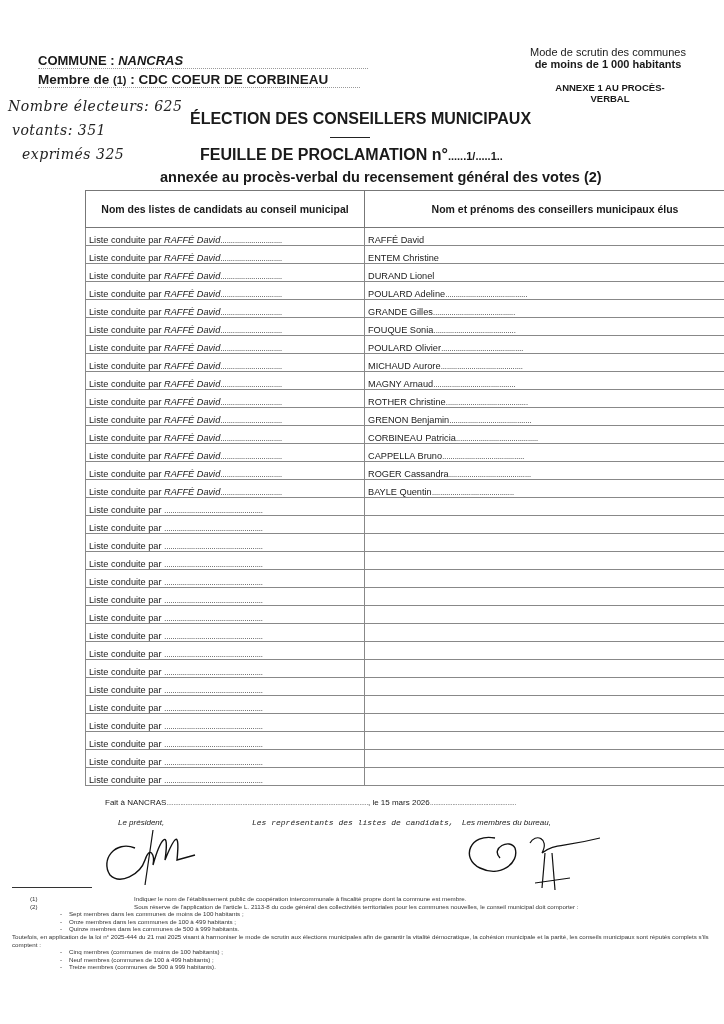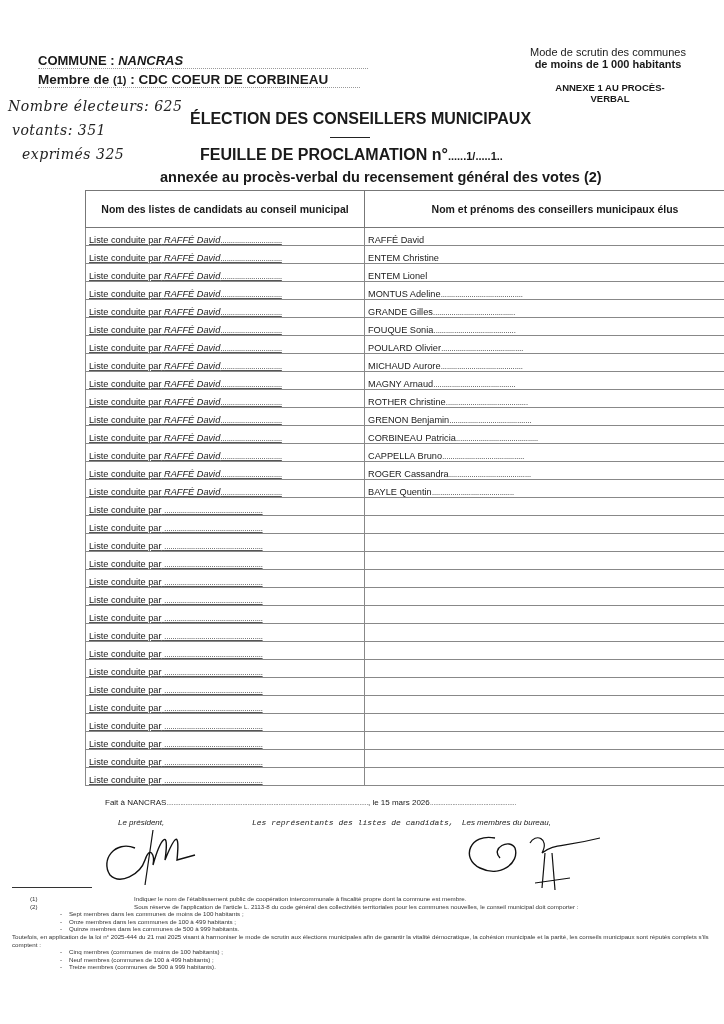--- a/index.html
+++ b/index.html
@@ -14,21 +14,21 @@
   .annexe { left:540px; top:82px; width:140px; text-align:center; font-size:9.5px; font-weight:bold; line-height:11px; }
   .hand { font-family:"DejaVu Serif", serif; font-style:italic; color:#222; font-size:14px; letter-spacing:0.5px; }
   .h1 { left:190px; top:110px; font-size:16px; font-weight:bold; }
   .rule { left:330px; top:137px; width:40px; border-top:1.5px solid #222; }
   .h2 { left:200px; top:146px; font-size:16px; font-weight:bold; }
   .h2 span.small { font-size:11px; font-weight:bold; }
   .h3 { left:160px; top:169px; font-size:14.5px; font-weight:bold; }
   table.main { position:absolute; left:85px; top:190px; width:661px; border-collapse:collapse; font-size:9.2px;padding-left:28px; }
   table.main th { border:1px solid #777; font-size:10.5px; font-weight:bold; text-align:center; height:32px; line-height:12px; padding:2px; }
   table.main td { border-bottom:1px solid #888; border-left:1px solid #888; border-right:1px solid #888; height:17px; padding:0 3px; vertical-align:bottom; white-space:nowrap; overflow:visible; }
-  td.left { width:272px; text-decoration:underline; text-decoration-color:#555; }
+  td.left { width:272px; text-decoration-color:#555; }
   td.left i { font-style:italic; }
   td.right { vertical-align:top; padding-top:1px; }
   .dots { color:#666; letter-spacing:-0.5px; }
   .fait { left:105px; top:798px; font-size:8px; width:605px; }
   .sig-label { font-size:8px; font-style:italic; }
   .footnotes { left:12px; top:895px; font-size:6.2px; line-height:7.6px; width:700px; color:#333; }
   .fn-row { position:relative; }
   .fn-num { display:inline-block; width:30px; margin-left:18px; }
   .fn-text { position:absolute; left:122px; top:0; }
   .fn-bullet { padding-left:48px; }
@@ -71,25 +71,25 @@
       <tr>
         <td class="left"><span>Liste conduite par</span> <i>RAFFÉ David</i><span class="dots">..............................</span></td>
         <td class="right"><span>RAFFÉ David</span></td>
       </tr>
       <tr>
         <td class="left"><span>Liste conduite par</span> <i>RAFFÉ David</i><span class="dots">..............................</span></td>
         <td class="right"><span>ENTEM Christine</span></td>
       </tr>
       <tr>
         <td class="left"><span>Liste conduite par</span> <i>RAFFÉ David</i><span class="dots">..............................</span></td>
-        <td class="right"><span>ENTEM Lionel</span></td>
-      </tr>
-      <tr>
-        <td class="left"><span>Liste conduite par</span> <i>RAFFÉ David</i><span class="dots">..............................</span></td>
-        <td class="right"><span>MONTUS Adeline</span><span class="dots">........................................</span></td>
+        <td class="right"><span>DURAND Lionel</span></td>
+      </tr>
+      <tr>
+        <td class="left"><span>Liste conduite par</span> <i>RAFFÉ David</i><span class="dots">..............................</span></td>
+        <td class="right"><span>POULARD Adeline</span><span class="dots">........................................</span></td>
       </tr>
       <tr>
         <td class="left"><span>Liste conduite par</span> <i>RAFFÉ David</i><span class="dots">..............................</span></td>
         <td class="right"><span>GRANDE Gilles</span><span class="dots">........................................</span></td>
       </tr>
       <tr>
         <td class="left"><span>Liste conduite par</span> <i>RAFFÉ David</i><span class="dots">..............................</span></td>
         <td class="right"><span>FOUQUE Sonia</span><span class="dots">........................................</span></td>
       </tr>
       <tr>

